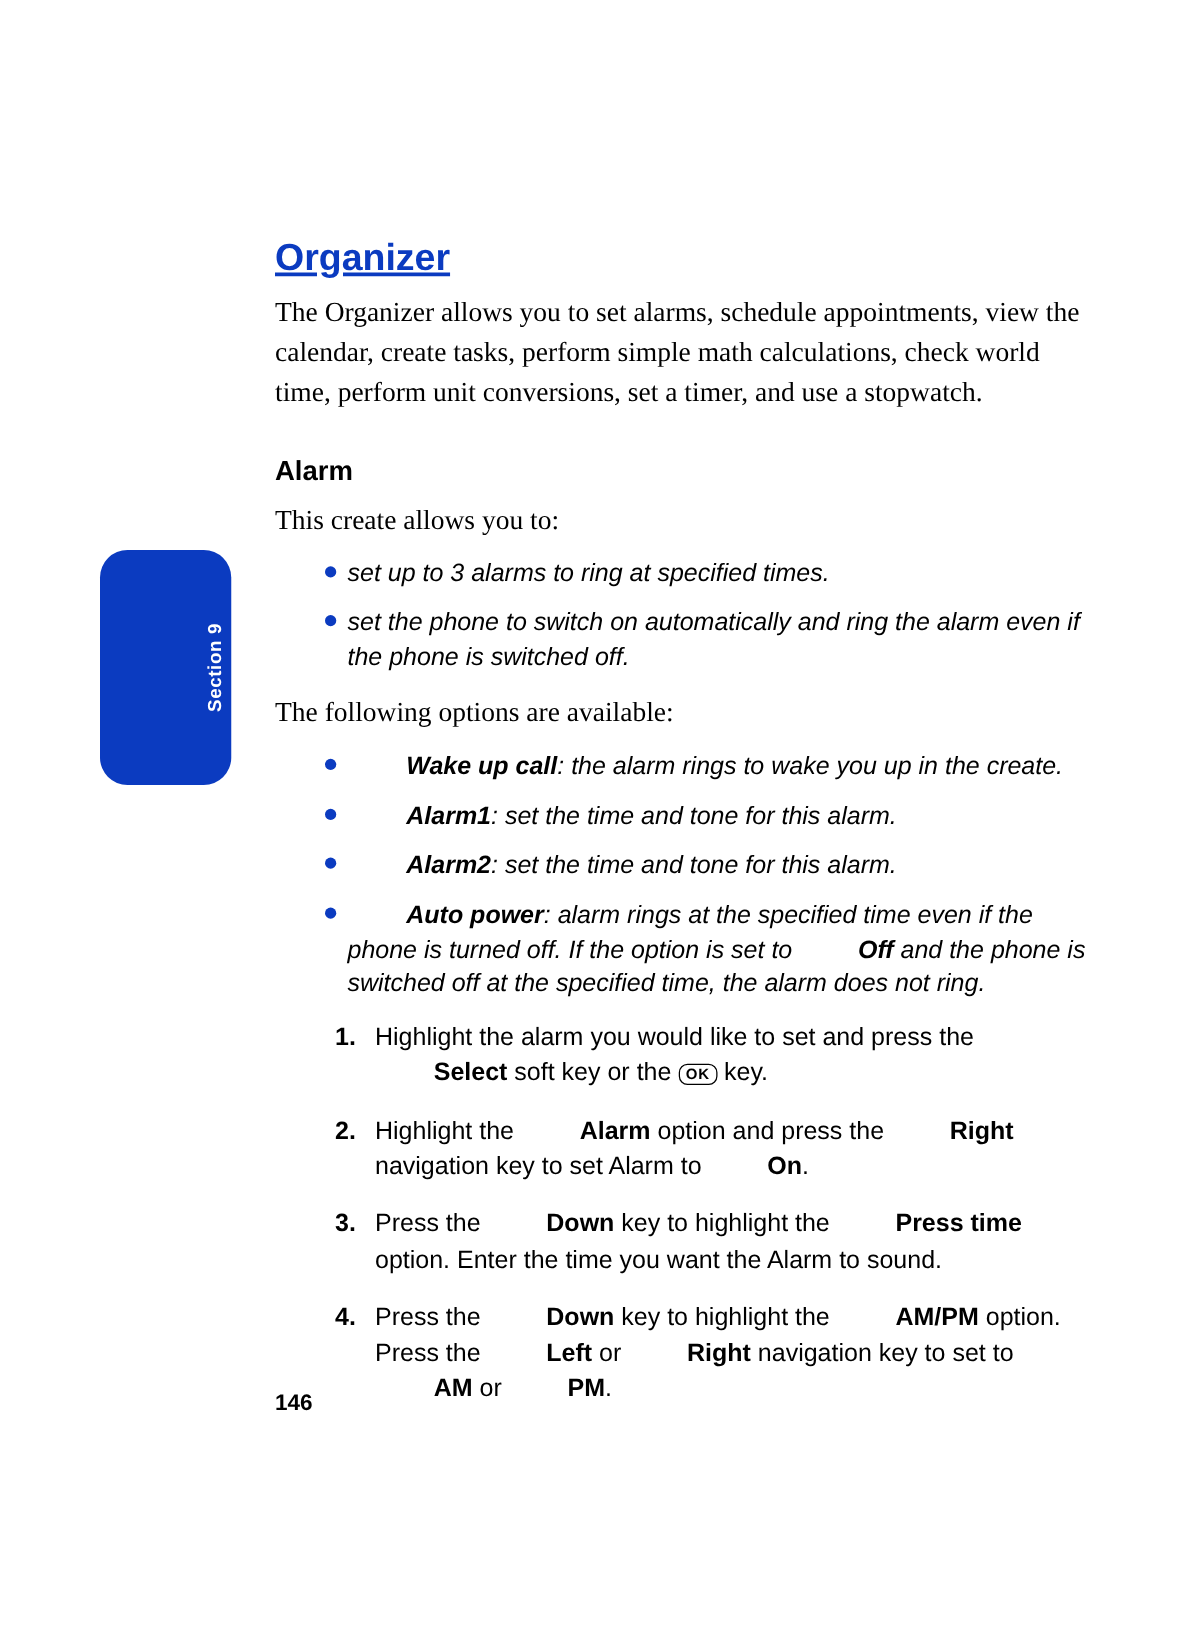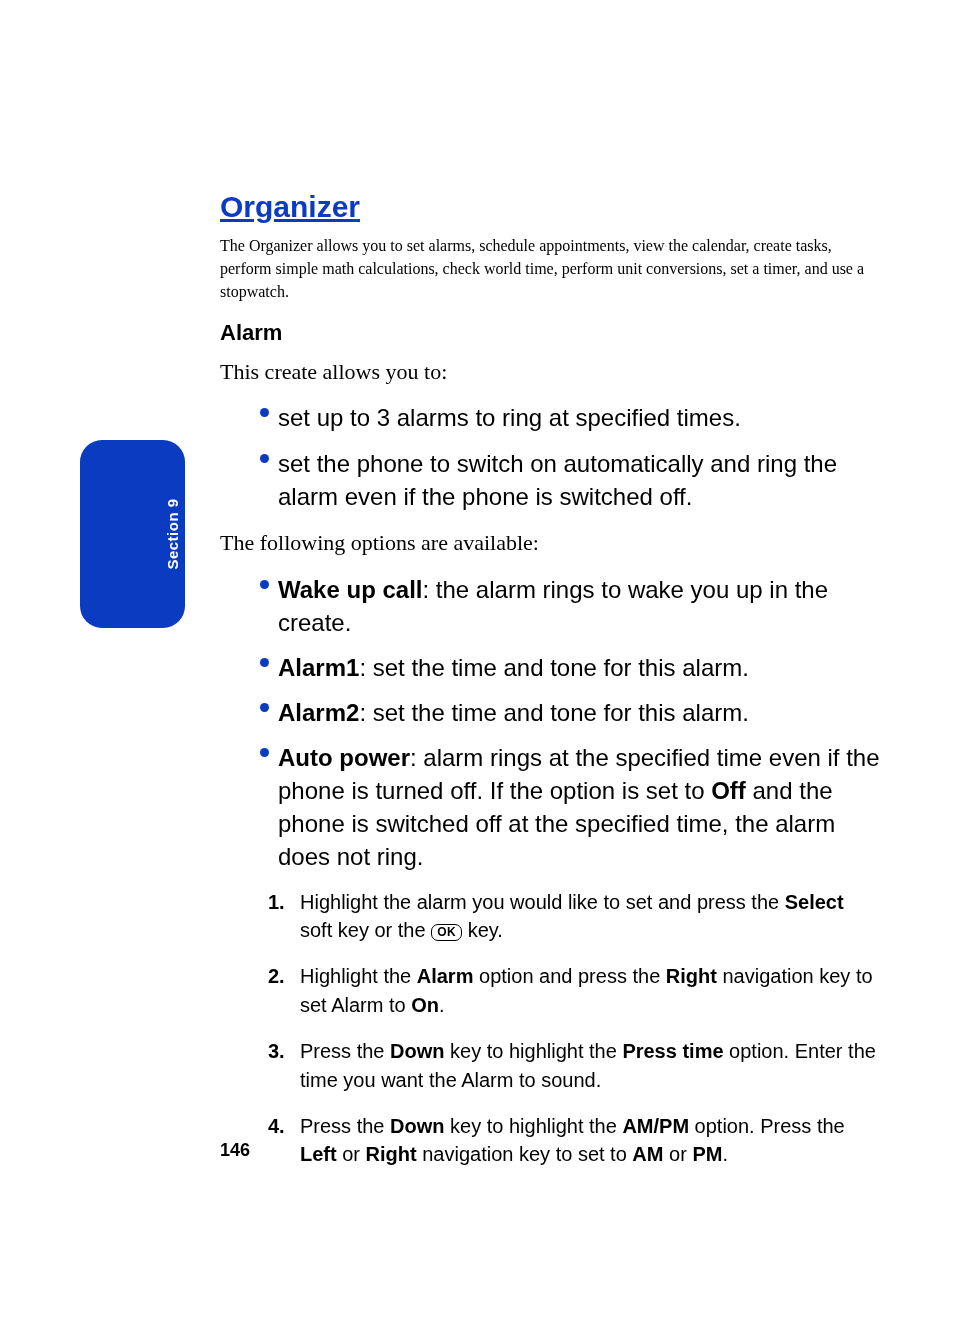--- a/index.html
+++ b/index.html
@@ -29,36 +29,36 @@
   }
 
   .content {
     position: absolute;
     left: 220px;
     top: 190px;
     width: 660px;
   }
 
   .h1 { color: #0b3bc0; font-weight: bold; font-size: 30px; margin-bottom: 10px; font-family: Arial, Helvetica, sans-serif; text-decoration: underline; }
-  .intro { font-family: "Palatino Linotype", "Book Antiqua", Palatino, Georgia, serif; font-size: 16px; line-height: 1.45; margin-bottom: 16px; }
+  .intro { font-family: "Palatino Linotype", "Book Antiqua", Palatino, Georgia, serif; font-size: 22px; line-height: 1.45; margin-bottom: 34px; }
 
   .h2 { font-weight: bold; font-size: 22px; margin-bottom: 10px; font-family: Arial, Helvetica, sans-serif; }
   .body-serif { font-family: "Palatino Linotype", "Book Antiqua", Palatino, Georgia, serif; font-size: 22px; line-height: 1.45; margin-bottom: 14px; }
 
   ul.blue { list-style: none; margin: 4px 0 14px 0; }
-  ul.blue li { position: relative; padding-left: 58px; font-size: 24px; line-height: 1.38; margin-bottom: 12px; font-family: Arial, Helvetica, sans-serif; }
+  ul.blue li { position: relative; padding-left: 58px; font-size: 20px; line-height: 1.38; margin-bottom: 12px; font-family: Arial, Helvetica, sans-serif; font-style: italic; }
   ul.blue li .dot {
     position: absolute; left: 40px; top: 7px; width: 9px; height: 9px; background: #0b3bc0; border-radius: 50%;
   }
 
   ol.steps { list-style: none; counter-reset: step; margin: 4px 0 0 0; }
   ol.steps li { position: relative; padding-left: 80px; font-size: 20px; line-height: 1.42; margin-bottom: 18px; font-family: Arial, Helvetica, sans-serif; }
   ol.steps li .num { position: absolute; left: 48px; top: 0; font-weight: bold; }
 
-  .b { font-weight: bold; }
+  .b { font-weight: bold; margin-left: 47px; }
 
   .ok-key {
     display: inline-block;
     border: 1.5px solid #000;
     border-radius: 7px;
     padding: 0 5px;
     font-size: 12px;
     font-weight: bold;
     line-height: 15px;
     vertical-align: 1px;
@@ -66,21 +66,20 @@
     letter-spacing: 0.5px;
   }
 
   .page-num {
     position: absolute;
     left: 220px;
     top: 1112px;
     font-weight: bold;
     font-size: 18px;
     font-family: Arial, Helvetica, sans-serif;
-    margin-top: 28px;
   }
 </style>
 </head>
 <body>
 
 <div class="page">
 
   <div class="side-tab">
     <div class="side-tab-label">Section  9</div>
   </div>

